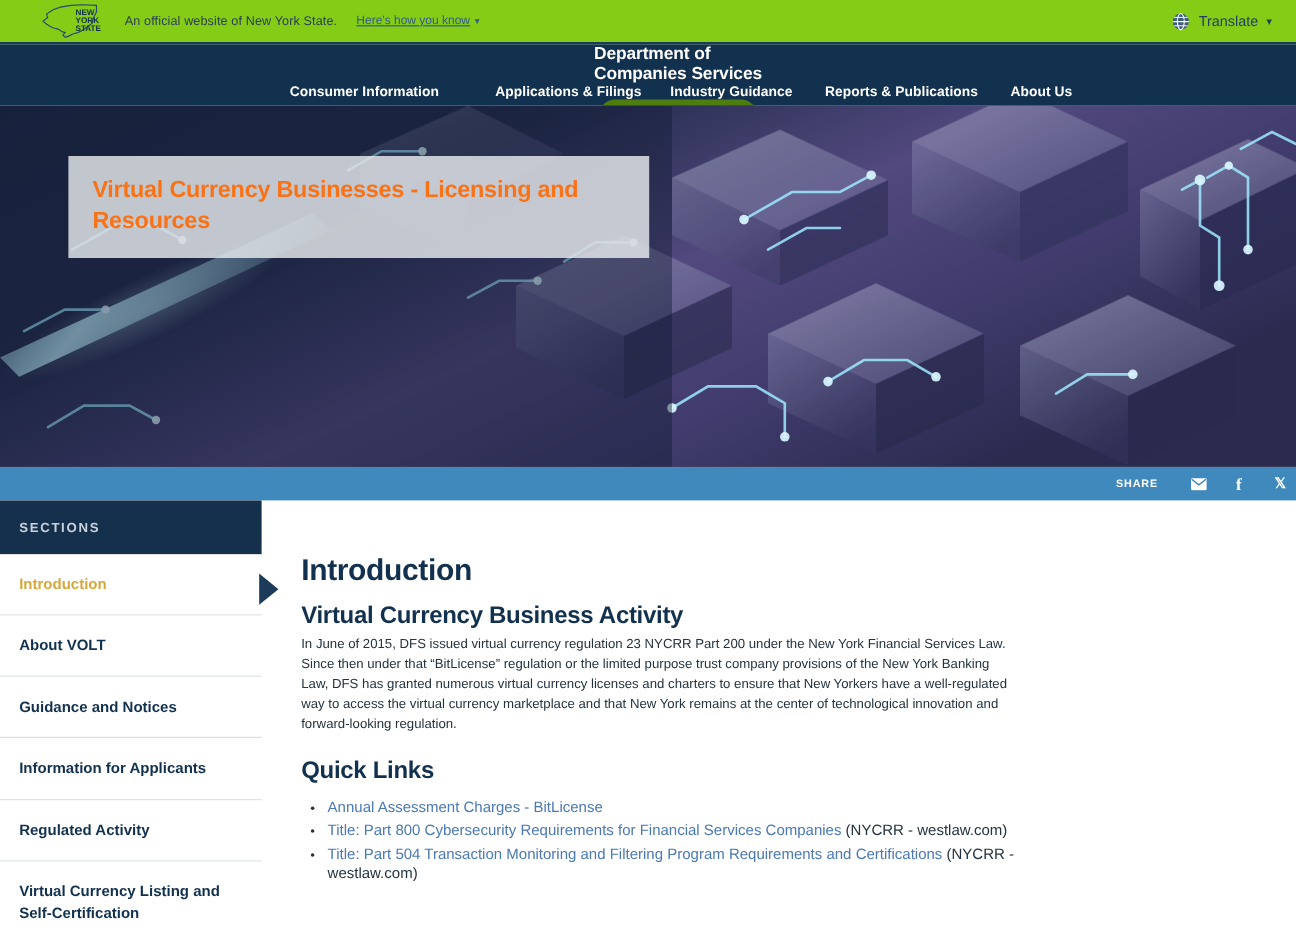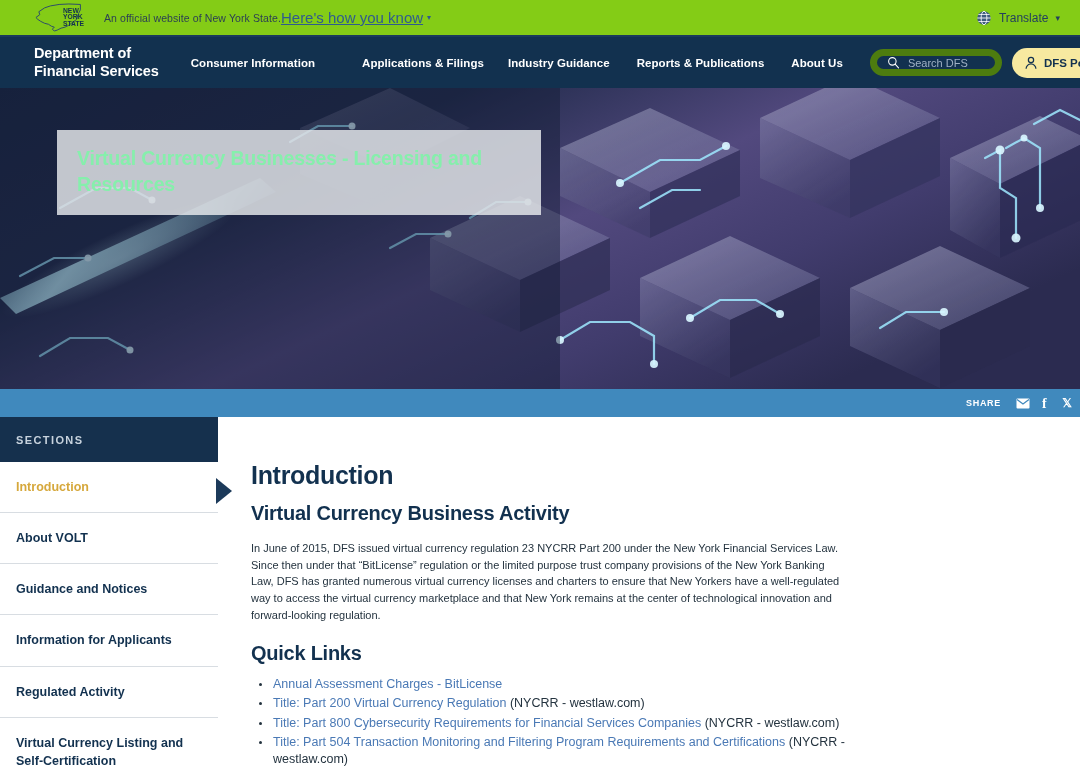--- a/index.html
+++ b/index.html
@@ -23,23 +23,24 @@
   }
   .nys-logo { width: 58px; height: 30px; display: block; flex: 0 0 auto; }
   .nys-tagline {
     font-size: 10.5px;
     color: #2b3f54;
     margin-left: 12px;
     letter-spacing: 0.1px;
     white-space: nowrap;
   }
   .nys-howyouknow {
-    font-size: 15px;
+    font-size: 10px;
     color: #2f5b8f;
     text-decoration: underline;
+    margin-left: 16px;
     white-space: nowrap;
     cursor: pointer;
   }
   .nys-chev { font-size: 8px; color: #2f5b8f; margin-left: 4px; }
   .translate-wrap {
     margin-left: auto;
     display: flex;
     align-items: center;
     gap: 7px;
     cursor: pointer;
@@ -48,22 +49,23 @@
   .globe-icon { width: 16px; height: 16px; display:block; }
   .translate-label { font-size: 12px; color: #24405e; }
   .translate-chev { font-size: 9px; color: #24405e; }
 
   
   .main-nav {
     height: 51px;
     background: #12314f;
     display: flex;
     align-items: center;
-    padding: 0 0 0 34px;
+    padding: 0 0 0 50px;
     position: relative;
+    flex-direction: column;
   }
   .brand {
     color: #ffffff;
     font-size: 14.5px;
     font-weight: bold;
     line-height: 1.18;
     letter-spacing: -0.1px;
     white-space: nowrap;
     flex: 0 0 auto;
   }
@@ -127,34 +129,34 @@
     position: absolute;
     left: 57px;
     top: 42px;
     width: 484px;
     padding: 16px 20px 18px 20px;
     background: rgba(232,234,238,0.82);
   }
   .hero-title {
     font-size: 19.5px;
     font-weight: bold;
-    color: #86efac;
+    color: #f97316;
     line-height: 1.32;
     letter-spacing: -0.2px;
   }
 
   
   .share-bar {
     height: 28px;
     background: #4089bd;
     display: flex;
     align-items: center;
     justify-content: flex-end;
     padding-right: 2px;
-    gap: 0;
+    gap: 12px;
   }
   .share-label {
     font-size: 9px;
     font-weight: bold;
     color: #ffffff;
     letter-spacing: 0.7px;
     margin-right: 11px;
   }
   .share-ico {
     display: flex; align-items: center; justify-content: center;
@@ -216,21 +218,21 @@
     font-weight: bold;
     color: #12314f;
     letter-spacing: -0.3px;
     margin-bottom: 12px;
   }
   .h2 {
     font-size: 20px;
     font-weight: bold;
     color: #12314f;
     letter-spacing: -0.25px;
-    margin-bottom: 15px;
+    margin-bottom: 4px;
   }
   .para {
     font-size: 11px;
     line-height: 1.52;
     color: #24333f;
     max-width: 598px;
     margin-bottom: 18px;
   }
   .h2.quick { margin-bottom: 11px; }
   .links-list { list-style: none; max-width: 600px; margin-bottom: 12px; }
@@ -277,21 +279,21 @@
       <line x1="3" y1="14.4" x2="17" y2="14.4" stroke="#ffffff" stroke-width="1"></line>
     </svg>
     <span class="translate-label">Translate</span>
     <span class="translate-chev">▾</span>
   </div>
 </div>
 
 <div class="main-nav">
   <div class="brand">
     <div>Department of</div>
-    <div>Financial Services</div>
+    <div>Companies Services</div>
   </div>
   <div class="nav-links">
     <div class="nav-item">Consumer Information</div>
     <div class="nav-item gap-lg">Applications &amp; Filings</div>
     <div class="nav-item">Industry Guidance</div>
     <div class="nav-item">Reports &amp; Publications</div>
     <div class="nav-item">About Us</div>
   </div>
   <div class="search-pill">
     <svg class="search-icon" viewBox="0 0 16 16">
@@ -465,23 +467,20 @@
     <div class="h1">Introduction</div>
     <div class="h2">Virtual Currency Business Activity</div>
     <p class="para">In June of 2015, DFS issued virtual currency regulation 23 NYCRR Part 200 under the New York Financial Services Law. Since then under that “BitLicense” regulation or the limited purpose trust company provisions of the New York Banking Law, DFS has granted numerous virtual currency licenses and charters to ensure that New Yorkers have a well-regulated way to access the virtual currency marketplace and that New York remains at the center of technological innovation and forward-looking regulation.</p>
 
     <div class="h2 quick">Quick Links</div>
     <ul class="links-list">
       <li>
         <span class="qlink">Annual Assessment Charges - BitLicense</span><span></span>
       </li>
       <li>
-        <span class="qlink">Title: Part 200 Virtual Currency Regulation</span><span> (NYCRR - westlaw.com)</span>
-      </li>
-      <li>
         <span class="qlink">Title: Part 800 Cybersecurity Requirements for Financial Services Companies</span><span> (NYCRR - westlaw.com)</span>
       </li>
       <li>
         <span class="qlink">Title: Part 504 Transaction Monitoring and Filtering Program Requirements and Certifications</span><span> (NYCRR - westlaw.com)</span>
       </li>
 
     </ul>
 
   </div>
 </div>

